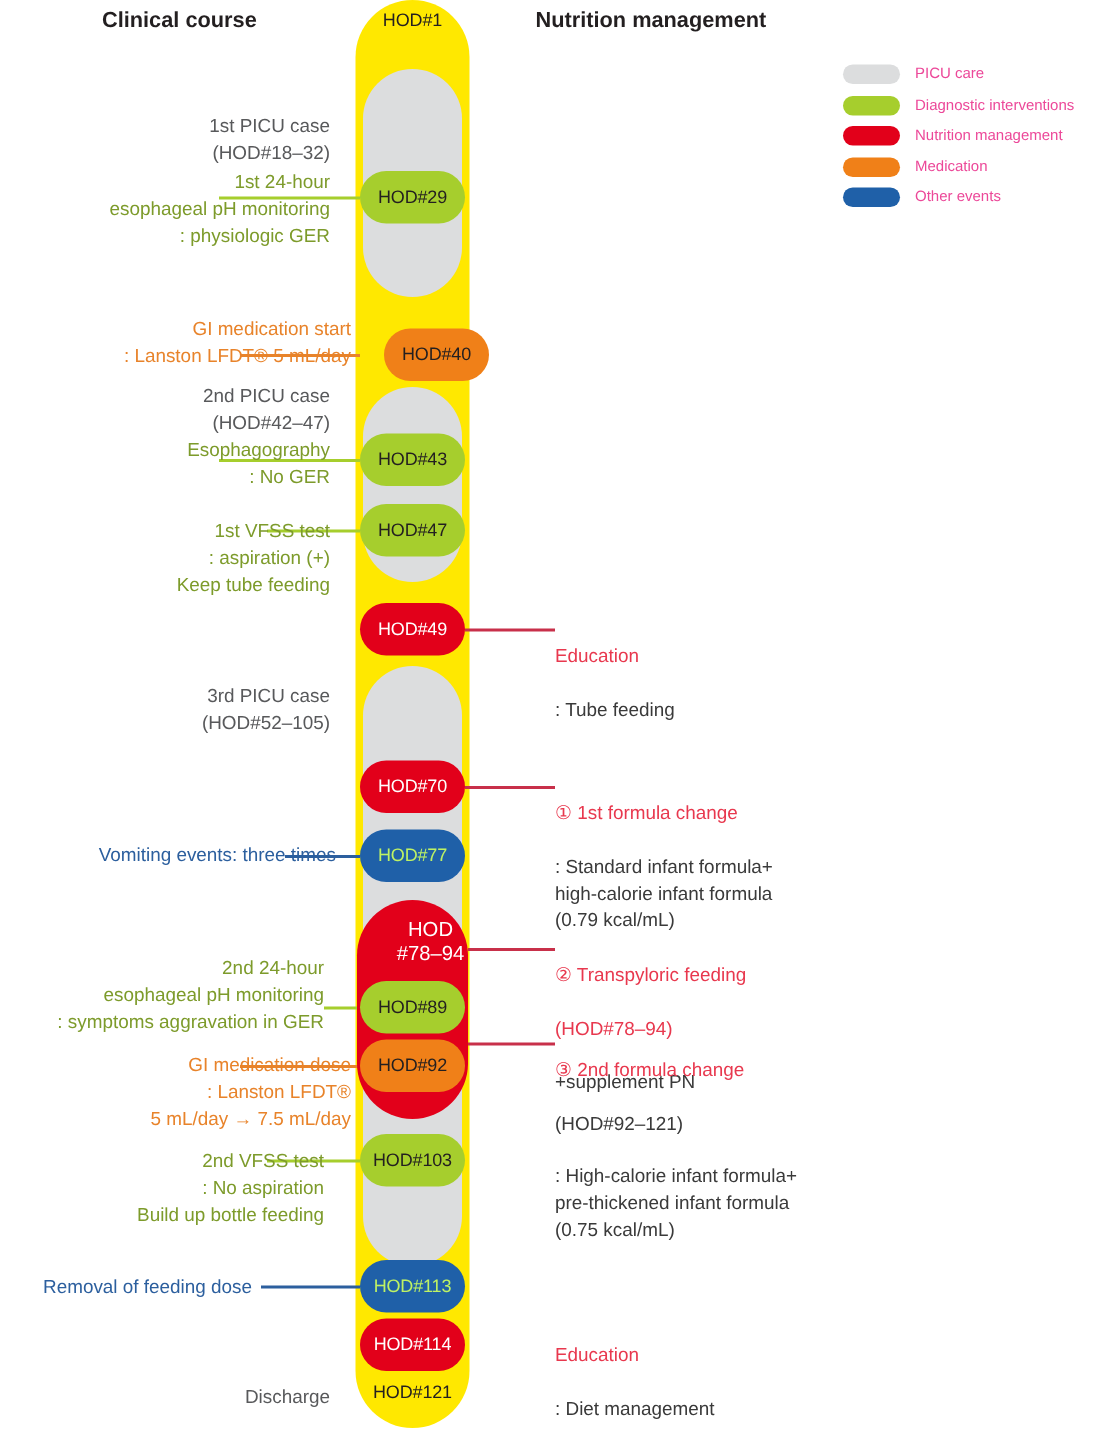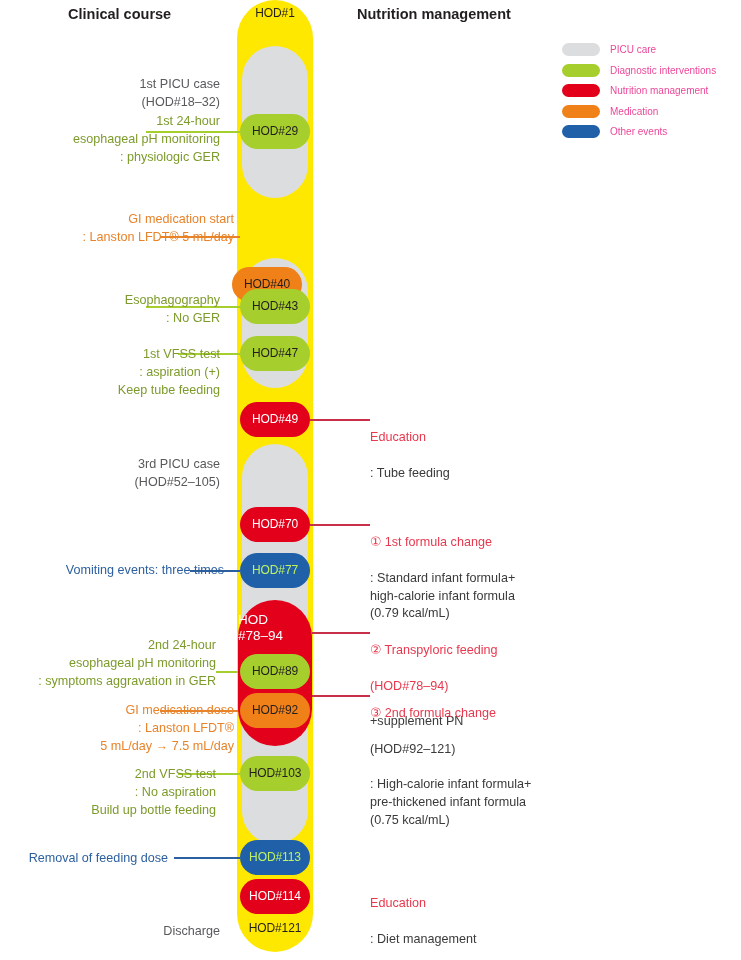--- a/index.html
+++ b/index.html
@@ -73,24 +73,26 @@
     width: 74px;
     height: 146px;
     background: #E2001A;
     border-radius: 37px;
   }
   #label-red-span {
     position: absolute;
     left: 238px;
     top: 612px;
     width: 74px;
+    text-align: center;
     color: #ffffff;
     font-size: 13.5px;
     line-height: 1.2;
     white-space: pre-line;
+    padding-left: 12px;
   }
 
   
   .conn {
     position: absolute;
     height: 2px;
   }
 
   
   .note {
@@ -160,21 +162,21 @@
   <div class="conn" style="left:216px; top:671px; width:24px;  background:#A6CE2D;"></div>
   <div class="conn" style="left:312px; top:695px; width:58px;  background:#C8304A;"></div>
   <div class="conn" style="left:160px; top:710px; width:80px;  background:#E8832A;"></div>
   <div class="conn" style="left:178px; top:773px; width:62px;  background:#A6CE2D;"></div>
   <div class="conn" style="left:174px; top:857px; width:66px;  background:#2C5F9E;"></div>
 
   <div class="pill yellow" style="left:237px; top:2px;   width:76px; height:24px;">HOD#1</div>
 
   <div class="pill green" style="left:240px; top:114px; width:70px; height:35px;">HOD#29</div>
 
-  <div class="pill orange" style="left:232px; top:219px; width:70px; height:35px;margin-top:48px;">HOD#40</div>
+  <div class="pill orange" style="left:256px; top:219px; width:70px; height:35px;">HOD#40</div>
 
   <div class="pill green" style="left:240px; top:289px; width:70px; height:35px;">HOD#43</div>
 
   <div class="pill green" style="left:240px; top:336px; width:70px; height:35px;">HOD#47</div>
 
   <div class="pill red" style="left:240px; top:402px; width:70px; height:35px;">HOD#49</div>
 
   <div class="pill red" style="left:240px; top:507px; width:70px; height:35px;">HOD#70</div>
 
   <div class="pill blue" style="left:240px; top:553px; width:70px; height:35px;">HOD#77</div>
@@ -198,20 +200,22 @@
   <div class="note left c-gray" style="left:20px; top:76px; width:200px;">1st PICU case
 (HOD#18–32)</div>
 
   <div class="note left c-green" style="left:0px; top:113px; width:220px;">1st 24-hour
 esophageal pH monitoring
 : physiologic GER</div>
 
   <div class="note left c-orange" style="left:0px; top:211px; width:234px;">GI medication start
 : Lanston LFDT® 5 mL/day</div>
 
+  <div class="note left c-gray" style="left:20px; top:256px; width:200px;">2nd PICU case
+(HOD#42–47)</div>
 
   <div class="note left c-green" style="left:0px; top:292px; width:220px;">Esophagography
 : No GER</div>
 
   <div class="note left c-green" style="left:0px; top:346px; width:220px;">1st VFSS test
 : aspiration (+)
 Keep tube feeding</div>
 
   <div class="note left c-gray" style="left:20px; top:456px; width:200px;">3rd PICU case
 (HOD#52–105)</div>

